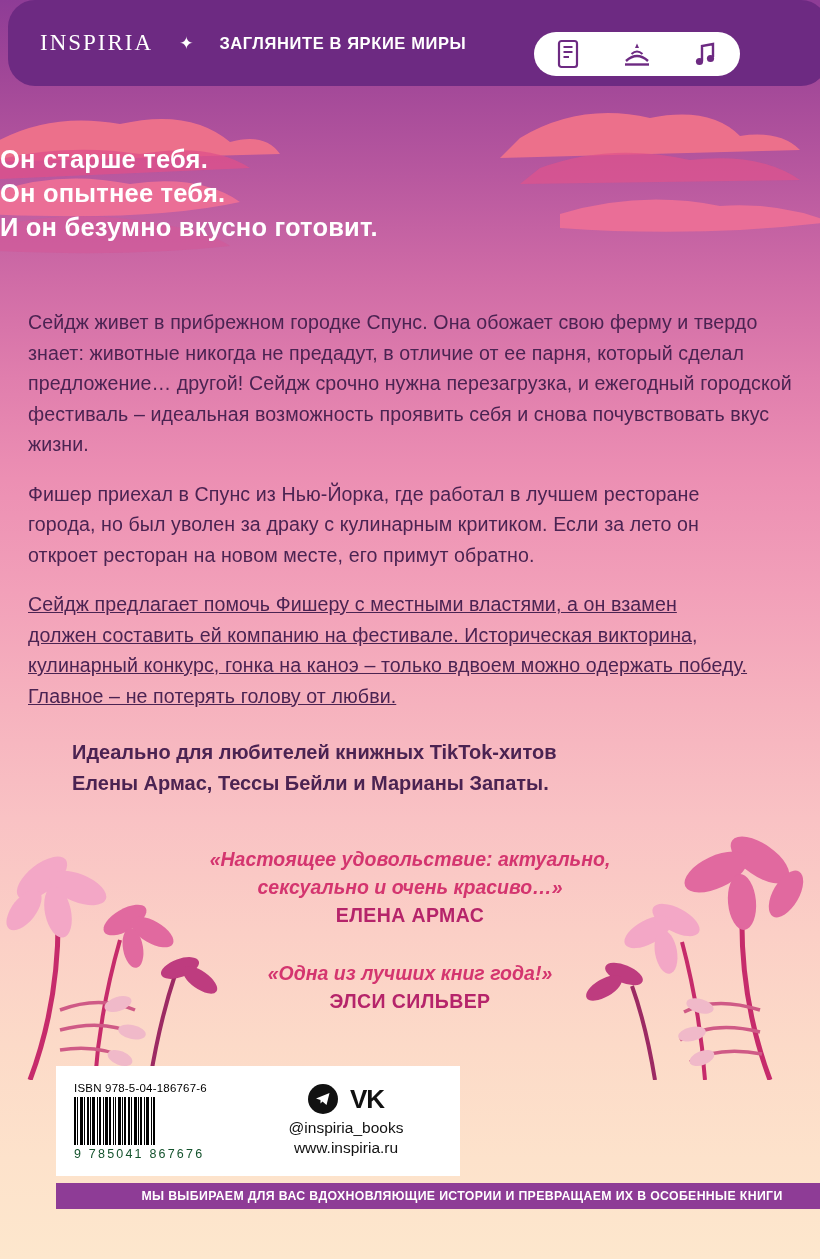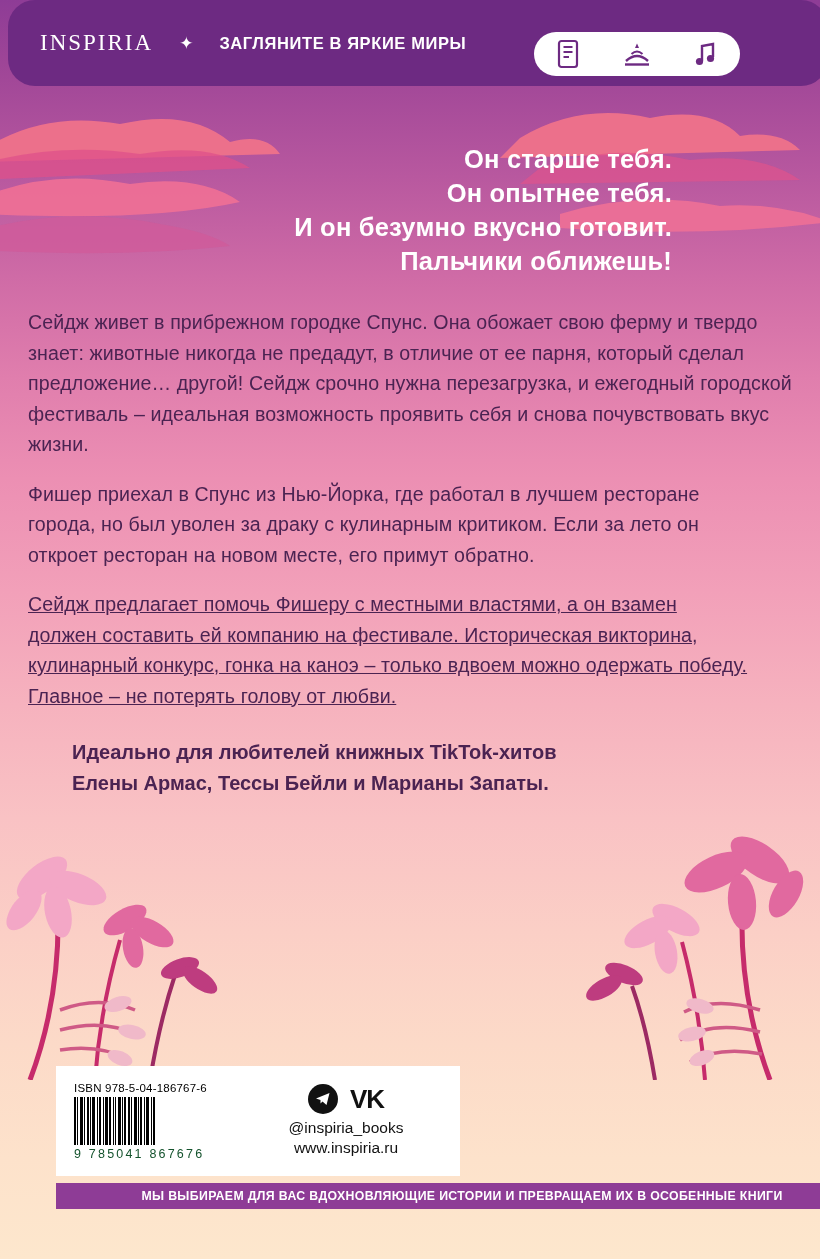--- a/index.html
+++ b/index.html
@@ -76,24 +76,24 @@
     justify-content: space-around;
   }
   .pill svg { display: block; }
 
   
   .clouds { position: absolute; left:0; top:102px; width: 820px; height: 210px; overflow: hidden; }
 
   
   .headline {
     position: absolute;
-    left: 16px;
+    left: 0;
     top: 142px;
     width: 656px;
-    text-align: right;
+    text-align: left;
     color: #ffffff;
     font-size: 25.5px;
     font-weight: bold;
     line-height: 34px;
     letter-spacing: 0.2px;
   }
 
   
   .body-wrap {
     position: absolute;
@@ -294,21 +294,20 @@
         <path d="M540 66 Q610 40 690 58 Q760 50 800 78 L520 82 Z" fill="#e2528a" opacity="0.7"></path>
         <path d="M560 112 Q640 88 720 104 Q780 100 830 120 Q700 136 560 126 Z" fill="#ec6f97"></path>
       </g>
     </svg>
   </div>
 
   <div class="headline">
     <div>Он старше тебя.</div>
     <div>Он опытнее тебя.</div>
     <div>И он безумно вкусно готовит.</div>
-    <div>Пальчики оближешь!</div>
   </div>
 
   <div class="body-wrap">
     <p class="para p1">Сейдж живет в прибрежном городке Спунс. Она обожает свою ферму и твердо знает: животные никогда не предадут, в отличие от ее парня, который сделал предложение… другой! Сейдж срочно нужна перезагрузка, и ежегодный городской фестиваль – идеальная возможность проявить себя и снова почувствовать вкус жизни.</p>
     <p class="para p2">Фишер приехал в Спунс из Нью-Йорка, где работал в лучшем ресторане города, но был уволен за драку с кулинарным критиком. Если за лето он откроет ресторан на новом месте, его примут обратно.</p>
     <p class="para p3">Сейдж предлагает помочь Фишеру с местными властями, а он взамен должен составить ей компанию на фестивале. Историческая викторина, кулинарный конкурс, гонка на каноэ – только вдвоем можно одержать победу. Главное – не потерять голову от любви.</p>
     <div class="bold-claim">
       <div>Идеально для любителей книжных TikTok-хитов</div>
       <div>Елены Армас, Тессы Бейли и Марианы Запаты.</div>
     </div>
@@ -374,20 +373,31 @@
         </g>
         <g fill="#f0b9c9">
           <ellipse cx="700" cy="246" rx="14" ry="7" transform="rotate(16 700 246)"></ellipse>
           <ellipse cx="692" cy="274" rx="14" ry="7" transform="rotate(-12 692 274)"></ellipse>
           <ellipse cx="702" cy="298" rx="13" ry="7" transform="rotate(-22 702 298)"></ellipse>
         </g>
       </g>
     </svg>
   </div>
 
+  <div class="quotes">
+    <div>
+      <div class="quote-text">«Настоящее удовольствие: актуально,</div>
+      <div class="quote-text">сексуально и очень красиво…»</div>
+      <div class="quote-author">ЕЛЕНА АРМАС</div>
+    </div>
+    <div class="quote-block-2">
+      <div class="quote-text">«Одна из лучших книг года!»</div>
+      <div class="quote-author">ЭЛСИ СИЛЬВЕР</div>
+    </div>
+  </div>
 
   <div class="footer">
     <div class="footer-left">
       <div class="isbn-box">
         <div class="isbn-text">ISBN 978-5-04-186767-6</div>
         <div class="barcode">
           <i style="width:2px"></i>
             <i style="width:1px;background:#fff"></i>
           <i style="width:1px"></i>
             <i style="width:2px;background:#fff"></i>

